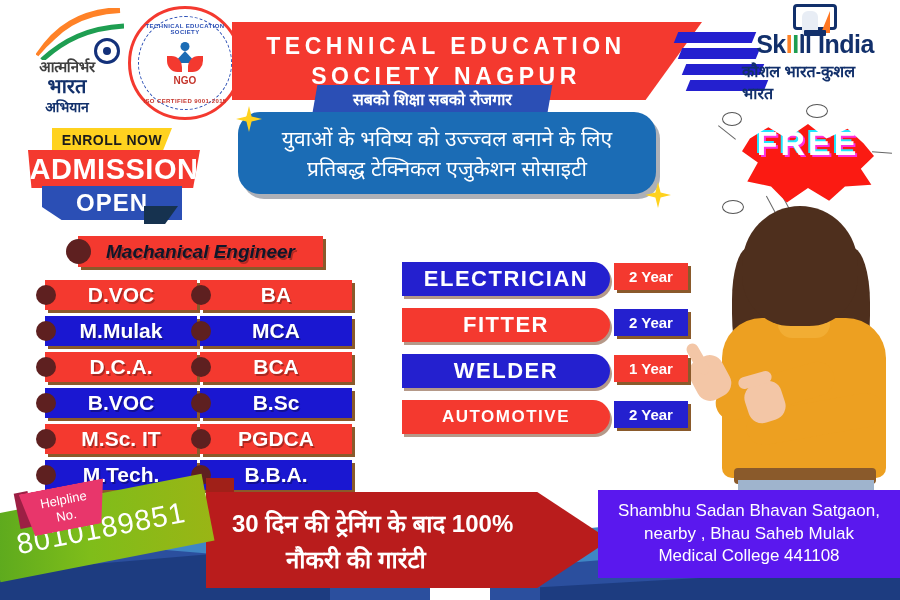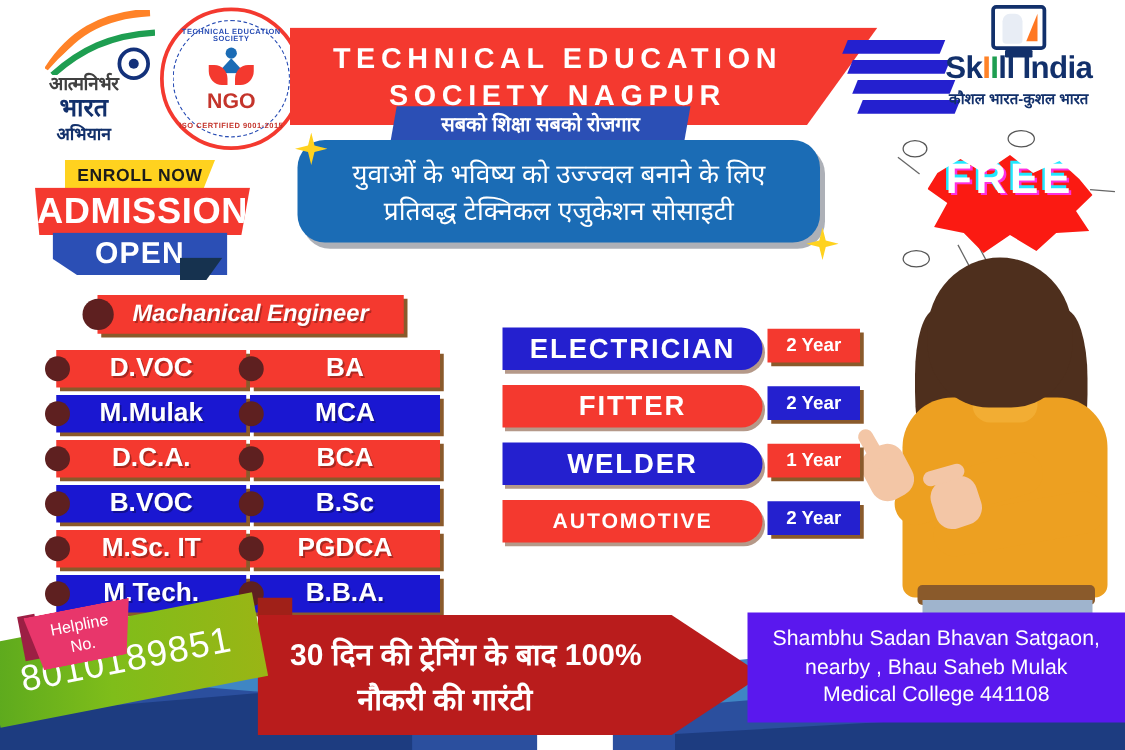--- a/index.html
+++ b/index.html
@@ -98,37 +98,37 @@
   .seal-emblem { width:36px; height:32px; position:relative; margin-top:2px;}
   .seal-emblem .head{ position:absolute; left:50%; top:0; width:9px;height:9px;
     border-radius:50%; background:#1b6cb5; transform:translateX(-50%);}
   .seal-emblem .body{ position:absolute; left:50%; top:9px; width:22px;height:12px;
     background:#1b6cb5; transform:translateX(-50%);
     clip-path:polygon(50% 0,100% 100%,0 100%);}
   .seal-emblem .leafL{position:absolute; left:0; top:14px; width:15px;height:16px;
     background:#f4392f; border-radius:0 70% 0 70%;}
   .seal-emblem .leafR{position:absolute; right:0; top:14px; width:15px;height:16px;
     background:#f4392f; border-radius:70% 0 70% 0;}
-  .seal-ngo{ font-size:17px; font-weight:bold; color:#c4342b; margin-top:1px;}
+  .seal-ngo{ font-size:10px; font-weight:bold; color:#c4342b; margin-top:1px;}
 
   .logo-skill { position:absolute; right:12px; top:4px; width:146px; height:100px;
     display:flex; flex-direction:column; align-items:center; }
   .skill-mon { width:44px; height:36px; border:3px solid #12306b; border-radius:4px;
     background:#fff; position:relative; }
   .skill-mon::after{ content:""; position:absolute; left:50%; bottom:-9px; width:22px;
     height:6px; background:#12306b; transform:translateX(-50%); border-radius:1px;}
   .skill-hand{ position:absolute; left:6px; top:4px; width:16px;height:24px;
     background:#e8edf5; border-radius:6px 6px 3px 3px;}
   .skill-tri{ position:absolute; right:4px; top:4px; width:0;height:0;
     border-left:9px solid transparent; border-right:0 solid transparent;
     border-bottom:22px solid #ff7722;}
   .skill-name{ font-size:25px; font-weight:bold; color:#12306b; 
     letter-spacing:-.5px;}
   .skill-name i{ font-style:normal; }
-  .skill-sub{ font-size:12px; font-weight:bold; color:#12306b; margin-top:1px;}
+  .skill-sub{ font-size:16px; font-weight:bold; color:#12306b; margin-top:1px;}
 
   
   .adm { position:absolute; left:28px; top:128px; width:180px; height:92px; }
   .adm-enroll {
     position:absolute; left:24px; top:0; width:120px; height:24px; background:#ffd21f;
     clip-path:polygon(0 0,100% 0,92% 100%,0 100%);
     display:flex; align-items:center; justify-content:center;
     color:#1b1b1b; font-size:14px; font-weight:bold; letter-spacing:.5px;}
   .adm-enroll::before{ content:""; position:absolute; left:-14px; top:2px;
     border-top:9px solid transparent; border-bottom:9px solid transparent;
@@ -209,21 +209,21 @@
     background:#8a5a2b; border-radius:4px;}
   .w-jeans{ position:absolute; left:40px; top:274px; width:136px; height:44px;
     background:#9fb4cd;}
 
   
   .dept-bar {
     position:absolute; left:78px; top:236px; width:245px; height:31px;
     background:#f4392f; box-shadow:3px 3px 0 #8a5a2b;
     display:flex; align-items:center; justify-content:center;
   }
-  .dept-bar span{ color:#ffffff; font-size:19px; font-weight:bold;
+  .dept-bar span{ color:#0f172a; font-size:19px; font-weight:bold;
     font-style:italic; text-shadow:1.5px 1.5px 0 rgba(0,0,0,.28); }
   .dept-dot{ position:absolute; left:-12px; top:3px; width:25px;height:25px;
     border-radius:50%; background:#5e2020;}
 
   .col { position:absolute; display:flex; flex-direction:column; gap:6px; }
   .col-left { left:45px; top:280px; width:152px; }
   .col-right { left:200px; top:280px; width:152px; }
   .course {
     position:relative; height:30px; box-shadow:3px 3px 0 #8a5a2b;
     display:flex; align-items:center; justify-content:center;

